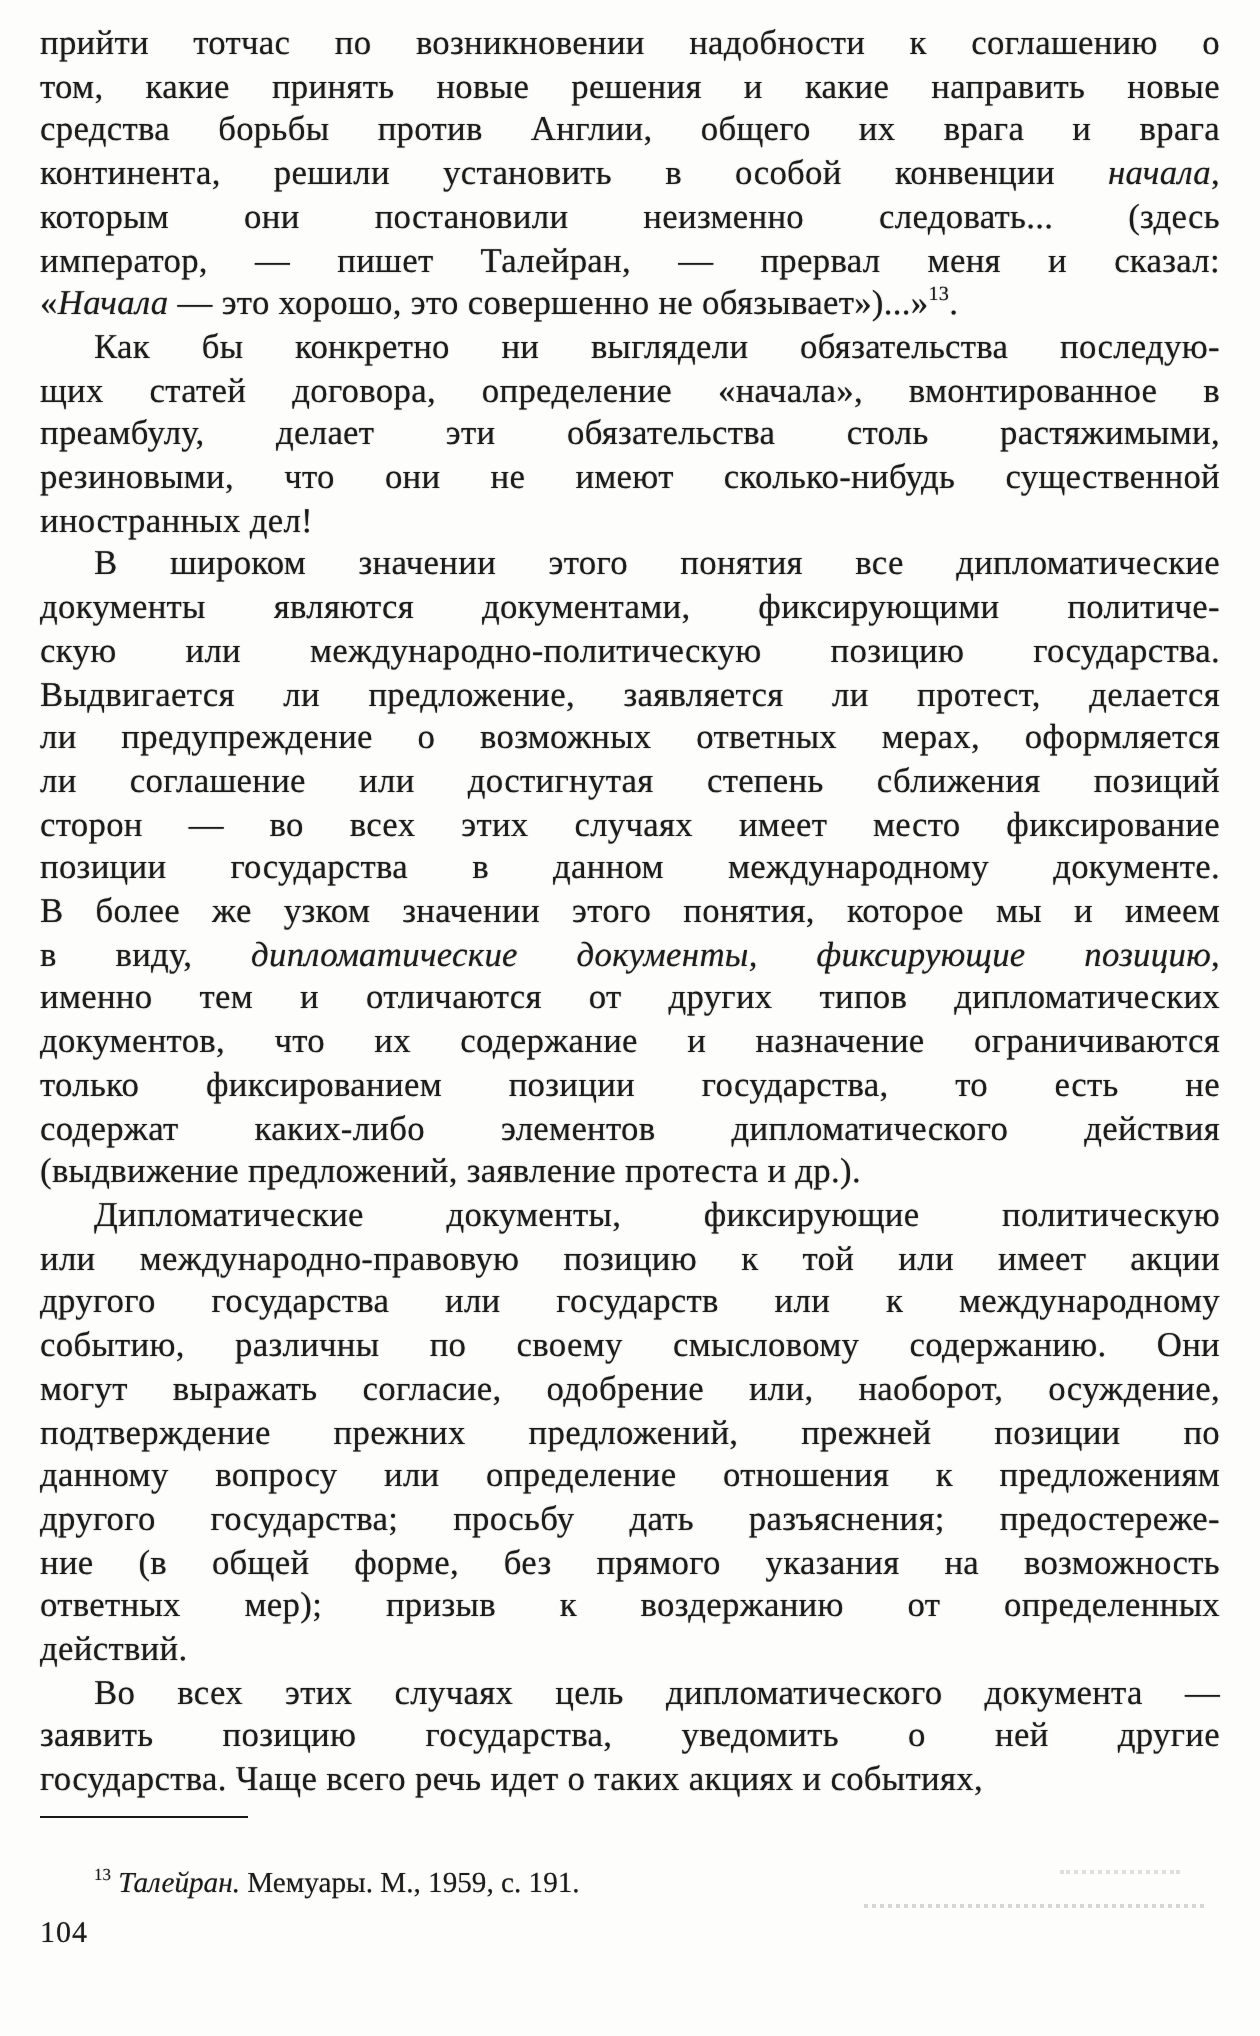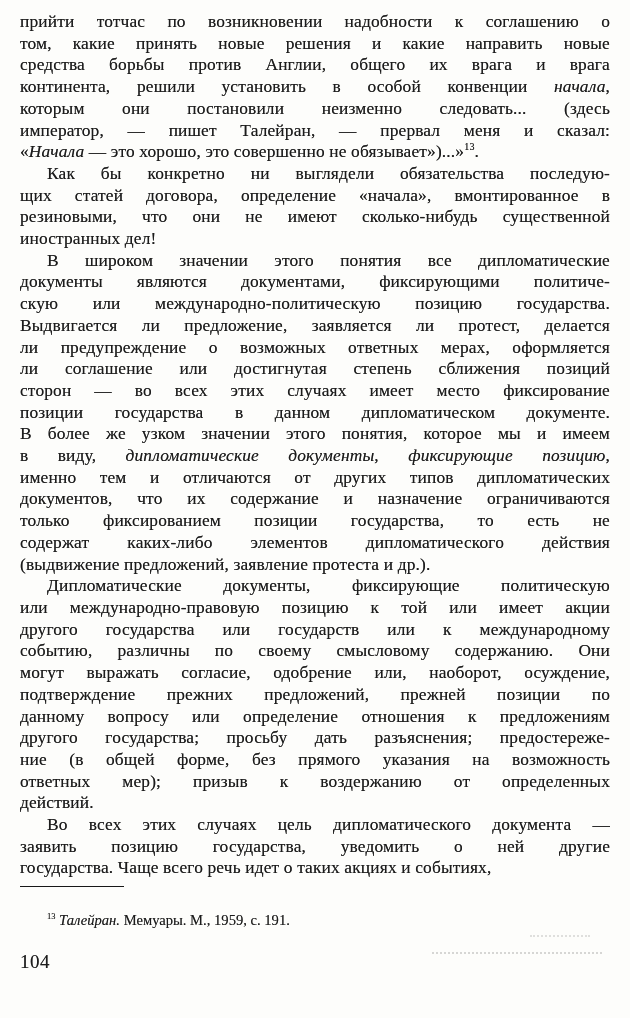--- a/index.html
+++ b/index.html
@@ -45,22 +45,22 @@
     margin: 7px 0 0 0;
   }
   .footnote {
     margin-top: 24px;
     font-size: 14.6px;
     line-height: 18px;
     text-indent: 27px;
     text-shadow: 0 0 0.5px rgba(25,25,25,0.55);
   }
   .page-number {
-    margin-top: 22px;
-    font-size: 19px;
+    margin-top: 8px;
+    font-size: 15px;
     letter-spacing: 0.5px;
     text-shadow: 0 0 0.5px rgba(25,25,25,0.55);
   }
   .speckle {
     position: absolute;
     right: 28px;
     top: 952px;
     width: 170px;
     border-top: 2px dotted rgba(40,40,40,0.18);
   }
@@ -82,32 +82,33 @@
         <div class="line">том, какие принять новые решения и какие направить новые</div>
         <div class="line">средства борьбы против Англии, общего их врага и врага</div>
         <div class="line">континента, решили установить в особой конвенции <i>начала</i>,</div>
         <div class="line">которым они постановили неизменно следовать... (здесь</div>
         <div class="line">император, — пишет Талейран, — прервал меня и сказал:</div>
         <div class="line last">«<i>Начала</i> — это хорошо, это совершенно не обязывает»)...»<sup>13</sup>.</div>
       </div>
       <div class="paragraph">
         <div class="line indent">Как бы конкретно ни выглядели обязательства последую-</div>
         <div class="line">щих статей договора, определение «начала», вмонтированное в</div>
+        <div class="line">преамбулу, делает эти обязательства столь растяжимыми,</div>
         <div class="line">резиновыми, что они не имеют сколько-нибудь существенной</div>
         <div class="line last">иностранных дел!</div>
       </div>
       <div class="paragraph">
         <div class="line indent">В широком значении этого понятия все дипломатические</div>
         <div class="line">документы являются документами, фиксирующими политиче-</div>
         <div class="line">скую или международно-политическую позицию государства.</div>
         <div class="line">Выдвигается ли предложение, заявляется ли протест, делается</div>
         <div class="line">ли предупреждение о возможных ответных мерах, оформляется</div>
         <div class="line">ли соглашение или достигнутая степень сближения позиций</div>
         <div class="line">сторон — во всех этих случаях имеет место фиксирование</div>
-        <div class="line">позиции государства в данном дипломатическом документе.</div>
+        <div class="line">позиции государства в данном международному документе.</div>
         <div class="line">В более же узком значении этого понятия, которое мы и имеем</div>
         <div class="line">в виду, <i>дипломатические документы, фиксирующие позицию</i>,</div>
         <div class="line">именно тем и отличаются от других типов дипломатических</div>
         <div class="line">документов, что их содержание и назначение ограничиваются</div>
         <div class="line">только фиксированием позиции государства, то есть не</div>
         <div class="line">содержат каких-либо элементов дипломатического действия</div>
         <div class="line last">(выдвижение предложений, заявление протеста и др.).</div>
       </div>
       <div class="paragraph">
         <div class="line indent">Дипломатические документы, фиксирующие политическую</div>

